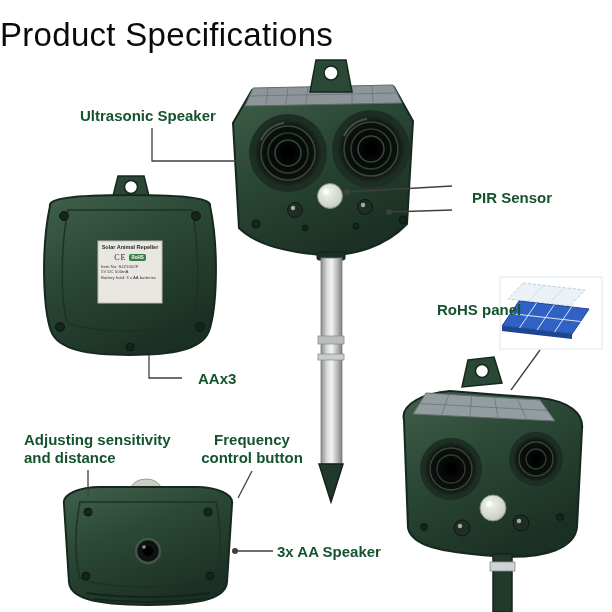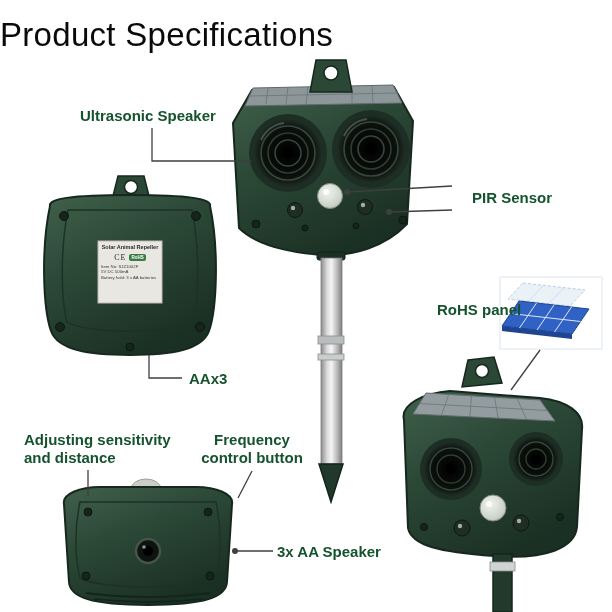--- a/index.html
+++ b/index.html
@@ -246,21 +246,21 @@
       <line x1="540" y1="350" x2="511" y2="390"></line>
       <circle cx="347" cy="192" r="3" fill="#3f3f3f" stroke="none"></circle>
       <circle cx="389" cy="212" r="3" fill="#3f3f3f" stroke="none"></circle>
       <circle cx="235" cy="551" r="3" fill="#3f3f3f" stroke="none"></circle>
     </g>
   </svg>
 
   <div class="annot" style="left:80px; top:107px;">Ultrasonic Speaker</div>
   <div class="annot" style="left:472px; top:177px;margin-top:12px;">PIR Sensor</div>
   <div class="annot" style="left:437px; top:301px;">RoHS panel</div>
-  <div class="annot" style="left:189px; top:370px;">AAx3</div>
+  <div class="annot" style="left:198px; top:370px;">AAx3</div>
   <div class="annot" style="left:24px; top:431px; width:156px;">Adjusting sensitivity and distance</div>
   <div class="annot" style="left:196px; top:431px; width:112px; text-align:center;">Frequency control button</div>
   <div class="annot" style="left:277px; top:543px;">3x AA Speaker</div>
 
   <div class="sticker">
     <div class="sticker-title">Solar Animal Repeller</div>
     <div class="certs">
       <span class="ce">CE</span>
       <span class="rohs">RoHS</span>
     </div>

